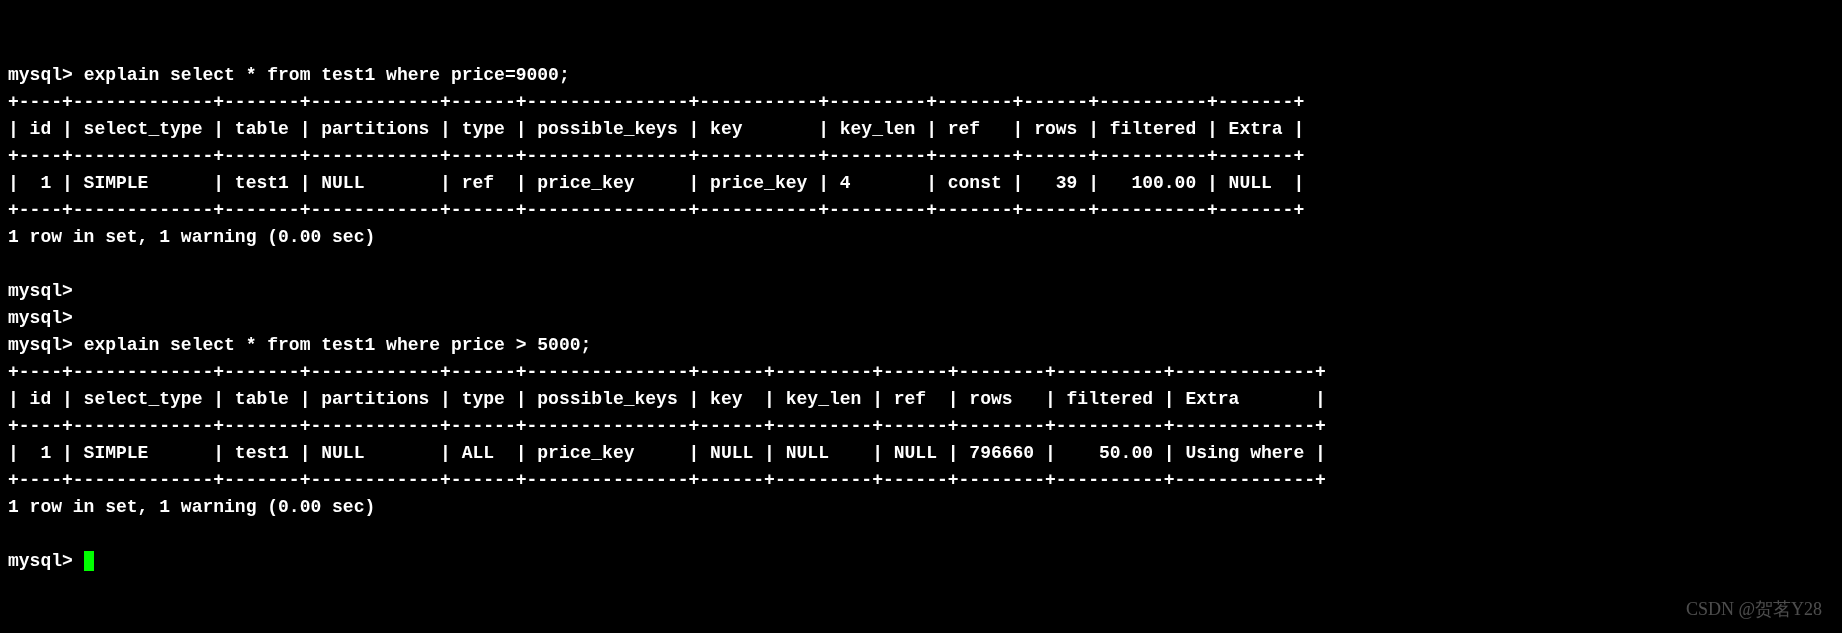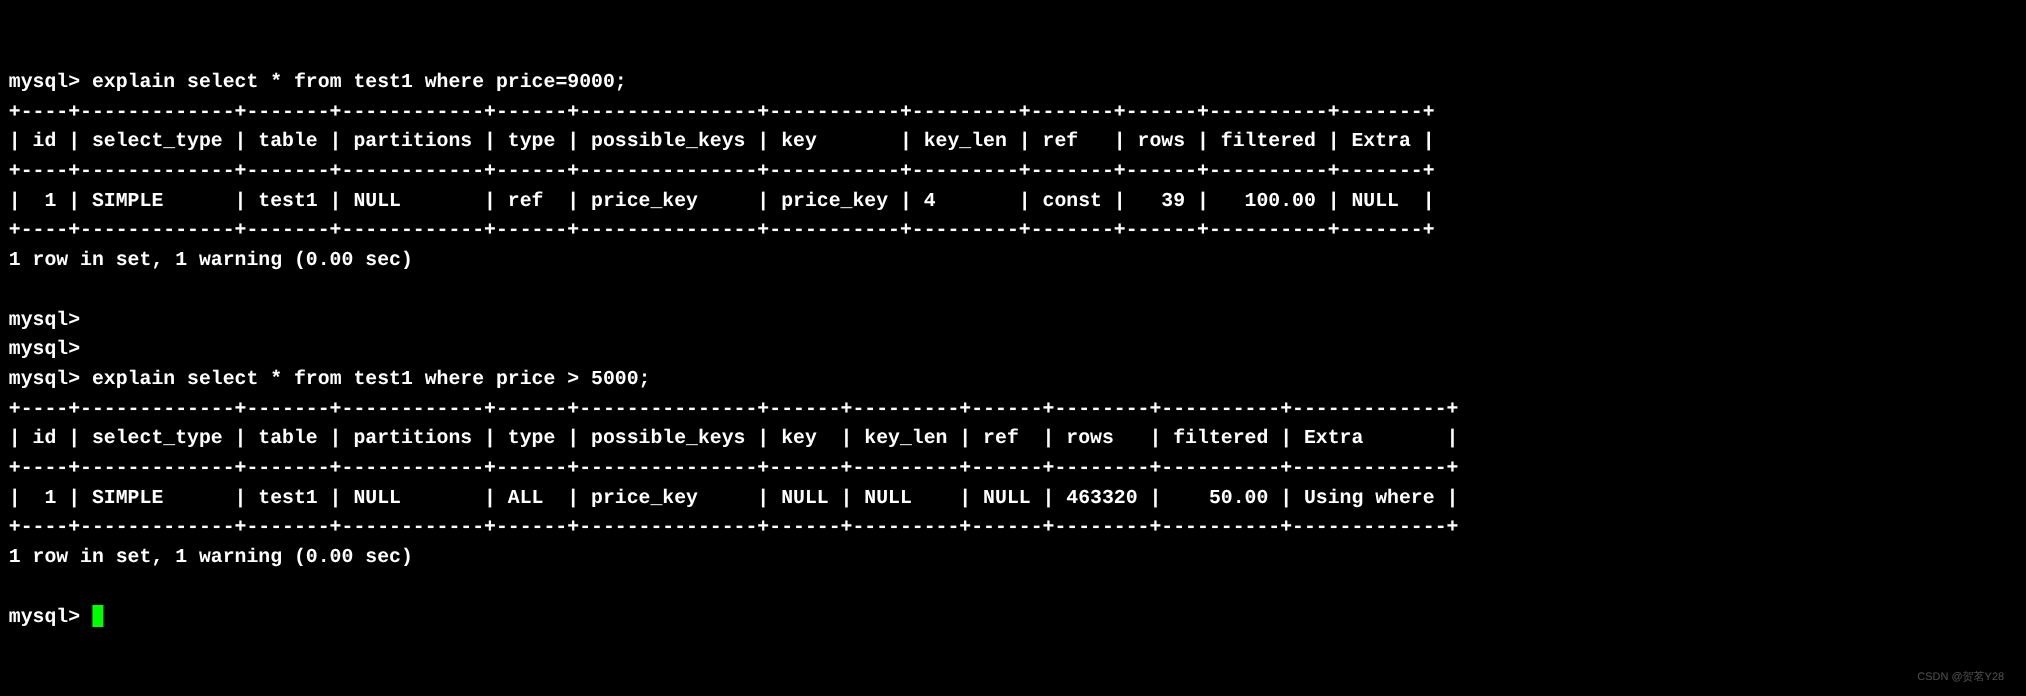--- a/index.html
+++ b/index.html
@@ -23,42 +23,42 @@
       width: 10px;
       height: 20px;
       background-color: #00ff00;
       vertical-align: middle;
     }
     .watermark {
       position: absolute;
       bottom: 10px;
       right: 20px;
       color: rgba(255, 255, 255, 0.3);
-      font-size: 10px;
+      font-size: 18px;
       font-weight: normal;
-      font-family: Liberation Sans, sans-serif;
+      font-family: Liberation Serif, serif;
       margin-left: 30px;
     }
   </style>
 </head>
 <body>
 
 <span><span>mysql&gt;</span> <span>explain select * from test1 where price=9000;</span></span>
 <span>+----+-------------+-------+------------+------+---------------+-----------+---------+-------+------+----------+-------+</span>
 <span>| id | select_type | table | partitions | type | possible_keys | key       | key_len | ref   | rows | filtered | Extra |</span>
 <span>+----+-------------+-------+------------+------+---------------+-----------+---------+-------+------+----------+-------+</span>
 <span>|  1 | SIMPLE      | test1 | NULL       | ref  | price_key     | price_key | 4       | const |   39 |   100.00 | NULL  |</span>
 <span>+----+-------------+-------+------------+------+---------------+-----------+---------+-------+------+----------+-------+</span>
 <span>1 row in set, 1 warning (0.00 sec)</span>
 
 <span>mysql&gt;</span>
 <span>mysql&gt;</span>
 <span><span>mysql&gt;</span> <span>explain select * from test1 where price &gt; 5000;</span></span>
 <span>+----+-------------+-------+------------+------+---------------+------+---------+------+--------+----------+-------------+</span>
 <span>| id | select_type | table | partitions | type | possible_keys | key  | key_len | ref  | rows   | filtered | Extra       |</span>
 <span>+----+-------------+-------+------------+------+---------------+------+---------+------+--------+----------+-------------+</span>
-<span>|  1 | SIMPLE      | test1 | NULL       | ALL  | price_key     | NULL | NULL    | NULL | 463320 |    50.00 | Using where |</span>
+<span>|  1 | SIMPLE      | test1 | NULL       | ALL  | price_key     | NULL | NULL    | NULL | 796660 |    50.00 | Using where |</span>
 <span>+----+-------------+-------+------------+------+---------------+------+---------+------+--------+----------+-------------+</span>
 <span>1 row in set, 1 warning (0.00 sec)</span>
 
 <span><span>mysql&gt;</span> <span class="cursor"></span></span>
 <div class="watermark">CSDN @贺茗Y28</div>
 
 
 </body></html>

